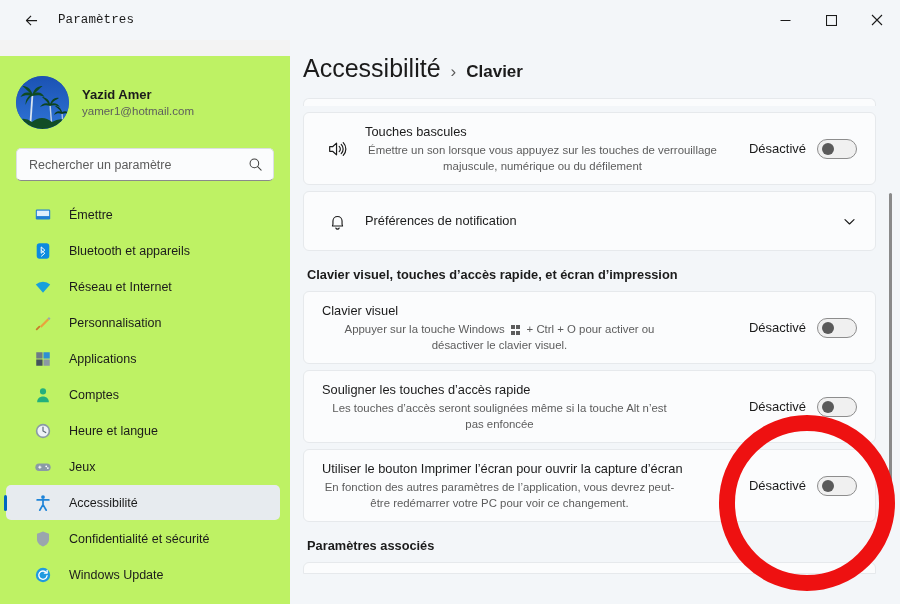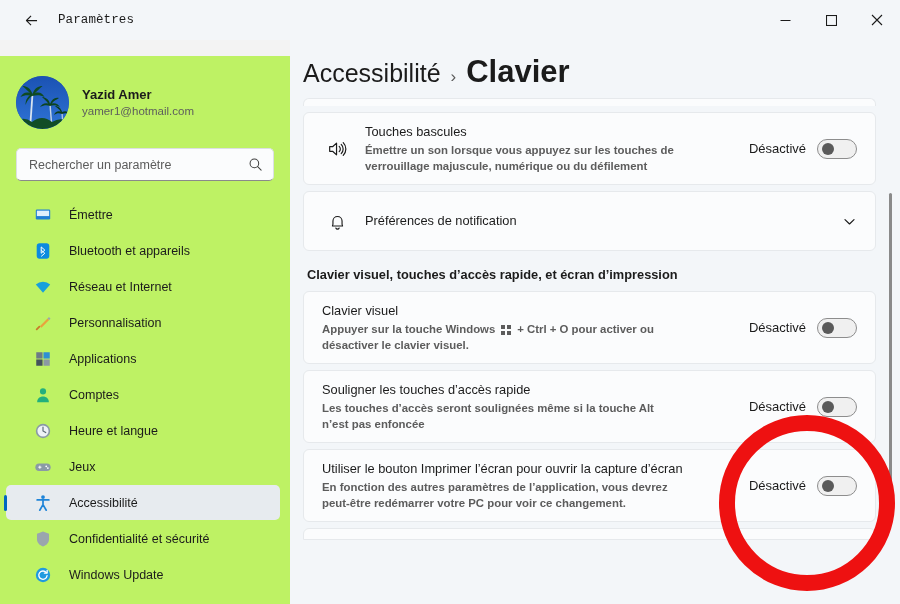--- a/index.html
+++ b/index.html
@@ -124,21 +124,21 @@
     display: flex; align-items: baseline;
     margin: 14px 0 0 13px; height: 44px;
   }
   #bc-parent {
     font-size: 25px; color: #1b1b1b; font-weight: normal;
   }
   #bc-sep {
     font-size: 17px; color: #5a5a5a; margin: 0 10px;
   }
   #bc-current {
-    font-size: 31px; color: #1b1b1b; font-weight: bold;
+    font-size: 17px; color: #1b1b1b; font-weight: bold;
   }
 
   #scroller {
     position: absolute; left: 0; top: 58px;
     width: 610px; height: 506px;
     padding: 0 24px 0 13px;
     overflow: hidden;
   }
 
   .card {
@@ -156,28 +156,28 @@
   }
   .card.partial-bottom {
     height: 12px; min-height: 12px; overflow: hidden;
     border-top: 1px solid #e6e9ec; border-radius: 6px 6px 0 0;
   }
   .card-ico {
     width: 30px; flex: none;
     display: flex; align-items: center; justify-content: center;
     color: #1b1b1b; margin-right: 13px;
   }
-  .card-body { flex: 1; padding: 10px 0; min-width: 0; }
+  .card-body { flex: 1; padding: 10px 0; min-width: 0; text-align: center; }
   .card-title {
     font-size: 12.8px; color: #1b1b1b; line-height: 18px;
     display: flex; align-items: center; flex-wrap: wrap;
   }
   .card-desc {
     font-size: 11.4px; color: #5c5c5c; line-height: 16px;
-    margin-top: 1px; max-width: 355px; font-weight: bold;
+    margin-top: 1px; max-width: 355px;
   }
   .card-right {
     flex: none; display: flex; align-items: center; gap: 11px;
     margin-left: 14px;
   }
   .toggle-label { font-size: 13px; color: #1b1b1b; white-space: nowrap; }
   .toggle {
     width: 40px; height: 20px; border-radius: 10px;
     background: #f0f0f0; border: 1px solid #8d8d8d;
     position: relative; cursor: pointer; flex: none;
@@ -519,20 +519,21 @@
           <div class="card-desc">En fonction des autres paramètres de l’application, vous devrez peut-être redémarrer votre PC pour voir ce changement.</div>
         </div>
         <div class="card-right">
           <span class="toggle-label">Désactivé</span>
           <span class="toggle">
             <span class="knob"></span>
           </span>
         </div>
       </div>
 
+      <div class="section-head">Paramètres associés</div>
 
       <div class="card partial-bottom"></div>
     </div>
 
     <div id="scrollbar-track">
       <div id="scrollbar-thumb"></div>
     </div>
   </div>
 
   <svg id="annotation">

